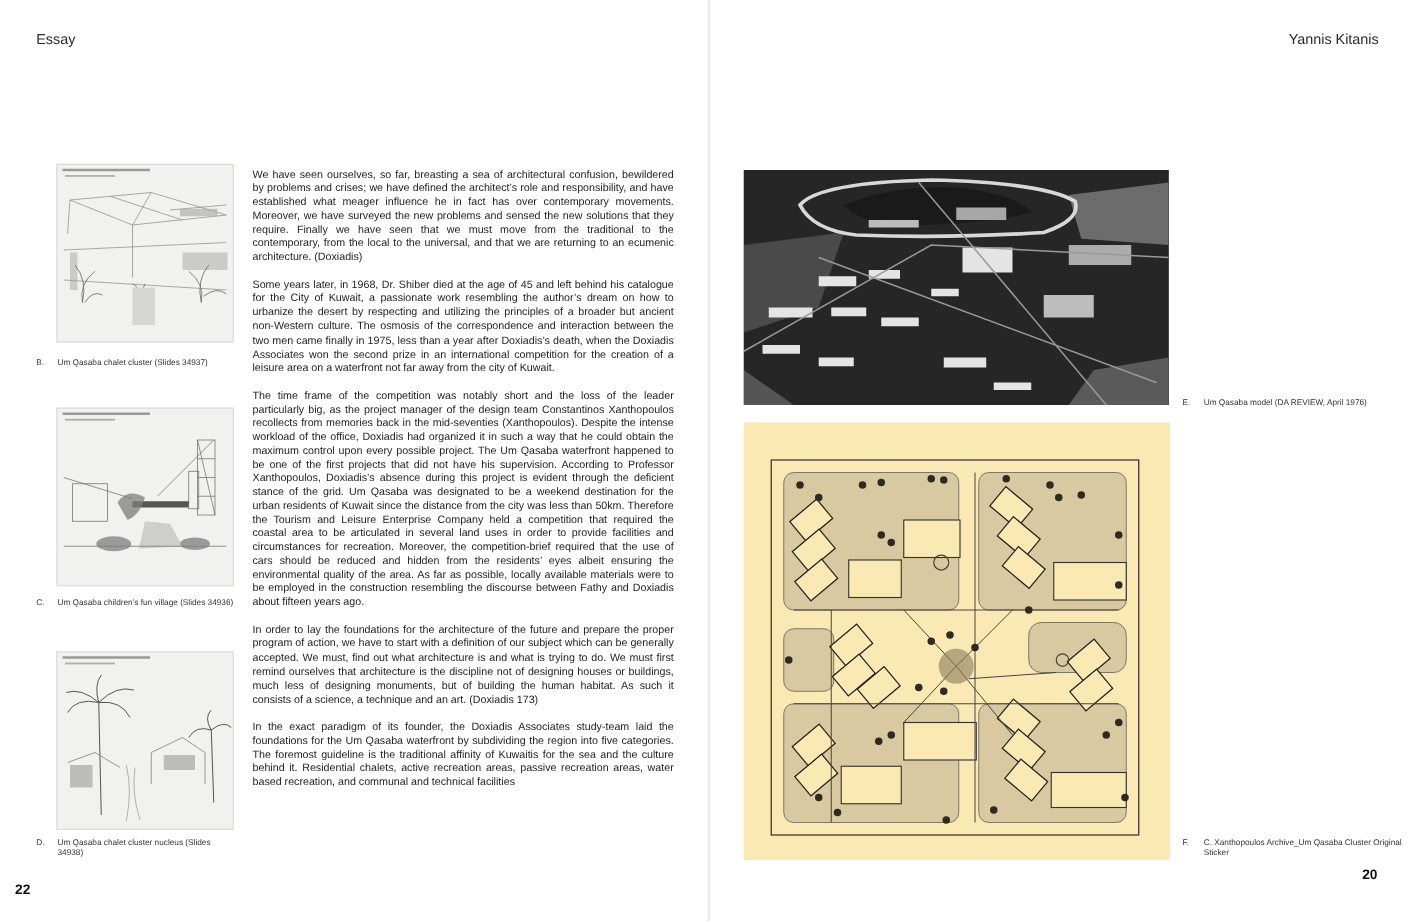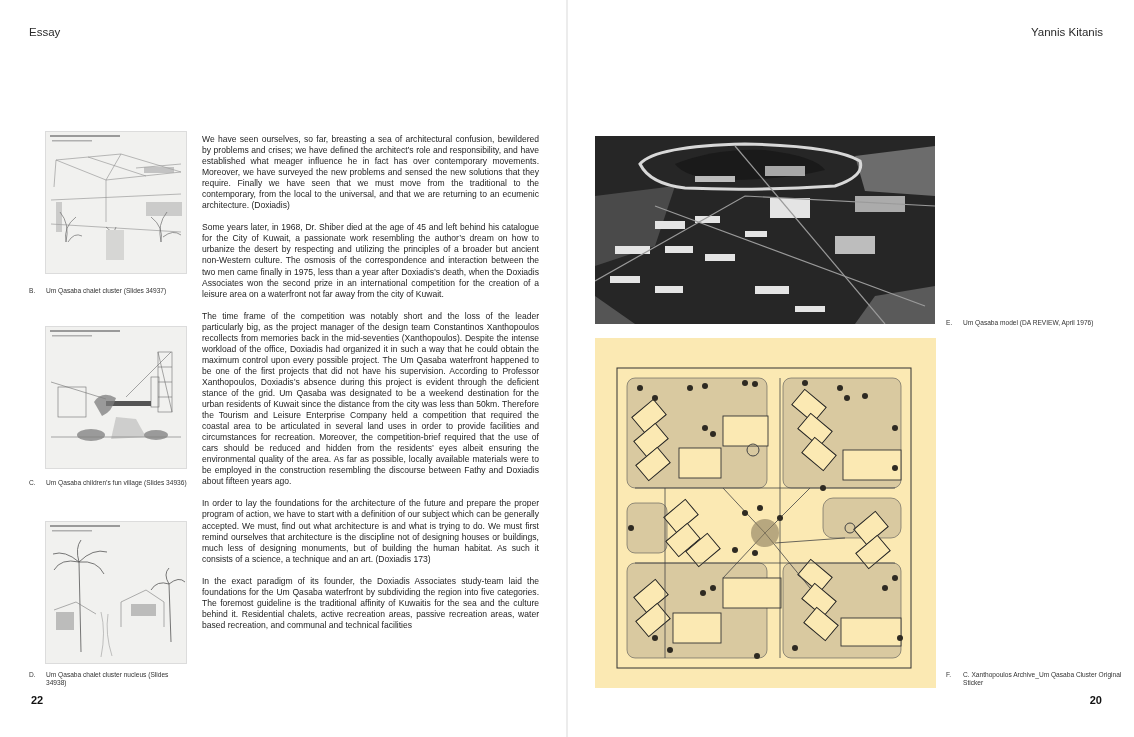--- a/index.html
+++ b/index.html
@@ -6,21 +6,21 @@
   body { width:1134px; height:737px; background:#fff; position:relative; overflow:hidden;
          font-family:"Liberation Sans", sans-serif; color:#1e1e1e; }
   .page { position:absolute; top:0; height:737px; background:#fff; }
   .page-left { left:0; width:566px; }
   .page-right { left:568px; width:566px; }
   .gutter { position:absolute; left:566px; top:0; width:2px; height:737px; background:#ececec; }
   .running-head { position:absolute; top:26px; font-size:11.5px; color:#2a2a2a; }
   .rh-left { left:29px; }
   .rh-right { right:31px; }
   .folio { position:absolute; top:694px; font-size:11px; font-weight:bold; color:#111; }
-  .folio-left { left:31px; }
+  .folio-left { left:12px;margin-top:12px; }
   .folio-right { right:32px; }
 
   .sketch { position:absolute; left:45px; width:140px; background:#efefee; border:1px solid #dcdcdc; overflow:hidden; }
   .sketch svg { display:block; width:100%; height:100%; }
   .caption { position:absolute; font-size:6.6px; line-height:8px; color:#333; }
   .caption .letter { position:absolute; left:0; top:0; }
   .caption .text { position:absolute; left:17px; top:0; }
   .cap-left { left:29px; width:160px; }
   .cap-right { left:946px; width:180px; }
 

